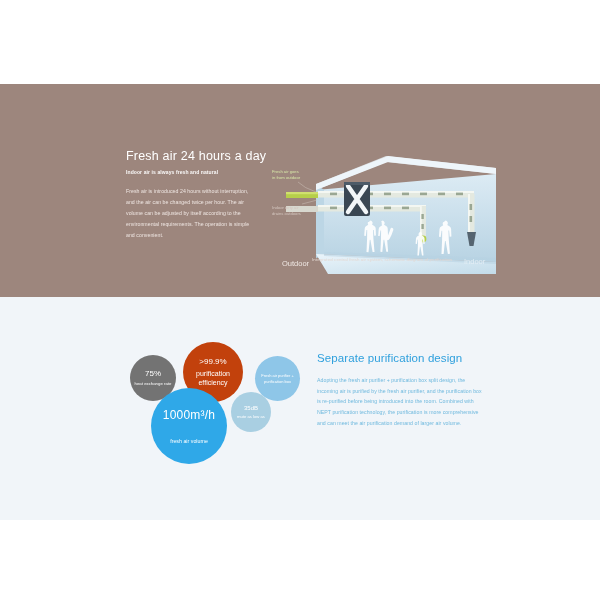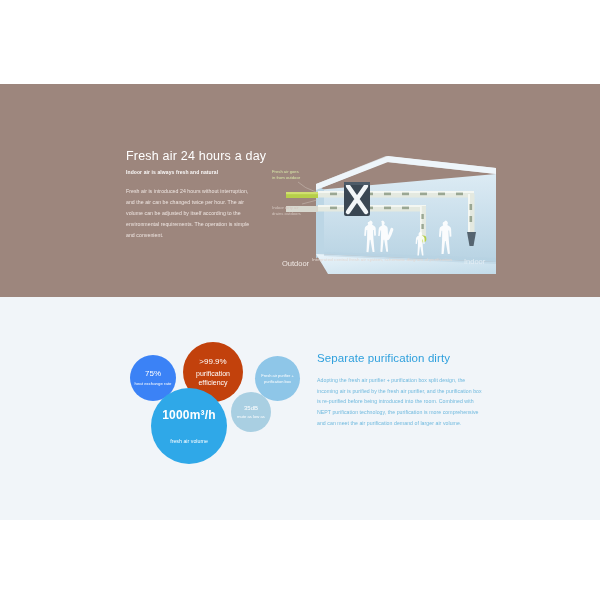--- a/index.html
+++ b/index.html
@@ -120,21 +120,21 @@
     font-weight: 400;
   }
   .bubble .small {
     display: block;
   }
 
   
   .b-heat {
     left: 4px; top: 13px;
     width: 46px; height: 46px;
-    background: #3b82f6;
+    background: #737373;
   }
   .b-heat .big { font-size: 8px; margin-bottom: 1px; }
   .b-heat .small { font-size: 4.3px; line-height: 1.5; }
 
   
   .b-eff {
     left: 57px; top: 0px;
     width: 60px; height: 60px;
     background: #c2410c;
   }
@@ -157,21 +157,21 @@
   }
   .b-db .big { font-size: 6px; margin-bottom: 1px; }
   .b-db .small { font-size: 4.2px; line-height: 1.45; }
 
   
   .b-vol {
     left: 25px; top: 46px;
     width: 76px; height: 76px;
     background: #2fa8e8;
   }
-  .b-vol .big { font-size: 12px; letter-spacing: 0.2px; margin-bottom: 14px; font-weight: bold; }
+  .b-vol .big { font-size: 12px; letter-spacing: 0.2px; margin-bottom: 14px; }
   .b-vol .small { font-size: 5.3px; }
 
   
   .right-col {
     position: absolute;
     left: 317px;
     top: 55px;
     width: 170px;
   }
   .sep-title {
@@ -346,19 +346,19 @@
       </div>
 
       <div class="bubble b-vol">
         <span class="big">1000m³/h</span>
         <span class="small">fresh air volume</span>
       </div>
 
     </div>
 
     <div class="right-col">
-      <h2 class="sep-title">Separate purification dirty</h2>
+      <h2 class="sep-title">Separate purification design</h2>
       <p class="sep-body">Adopting the fresh air purifier + purification box split design, the incoming air is purified by the fresh air purifier, and the purification box is re-purified before being introduced into the room. Combined with NEPT purification technology, the purification is more comprehensive and can meet the air purification demand of larger air volume.</p>
     </div>
 
   </div>
 
 </div>
 
 </body></html>

